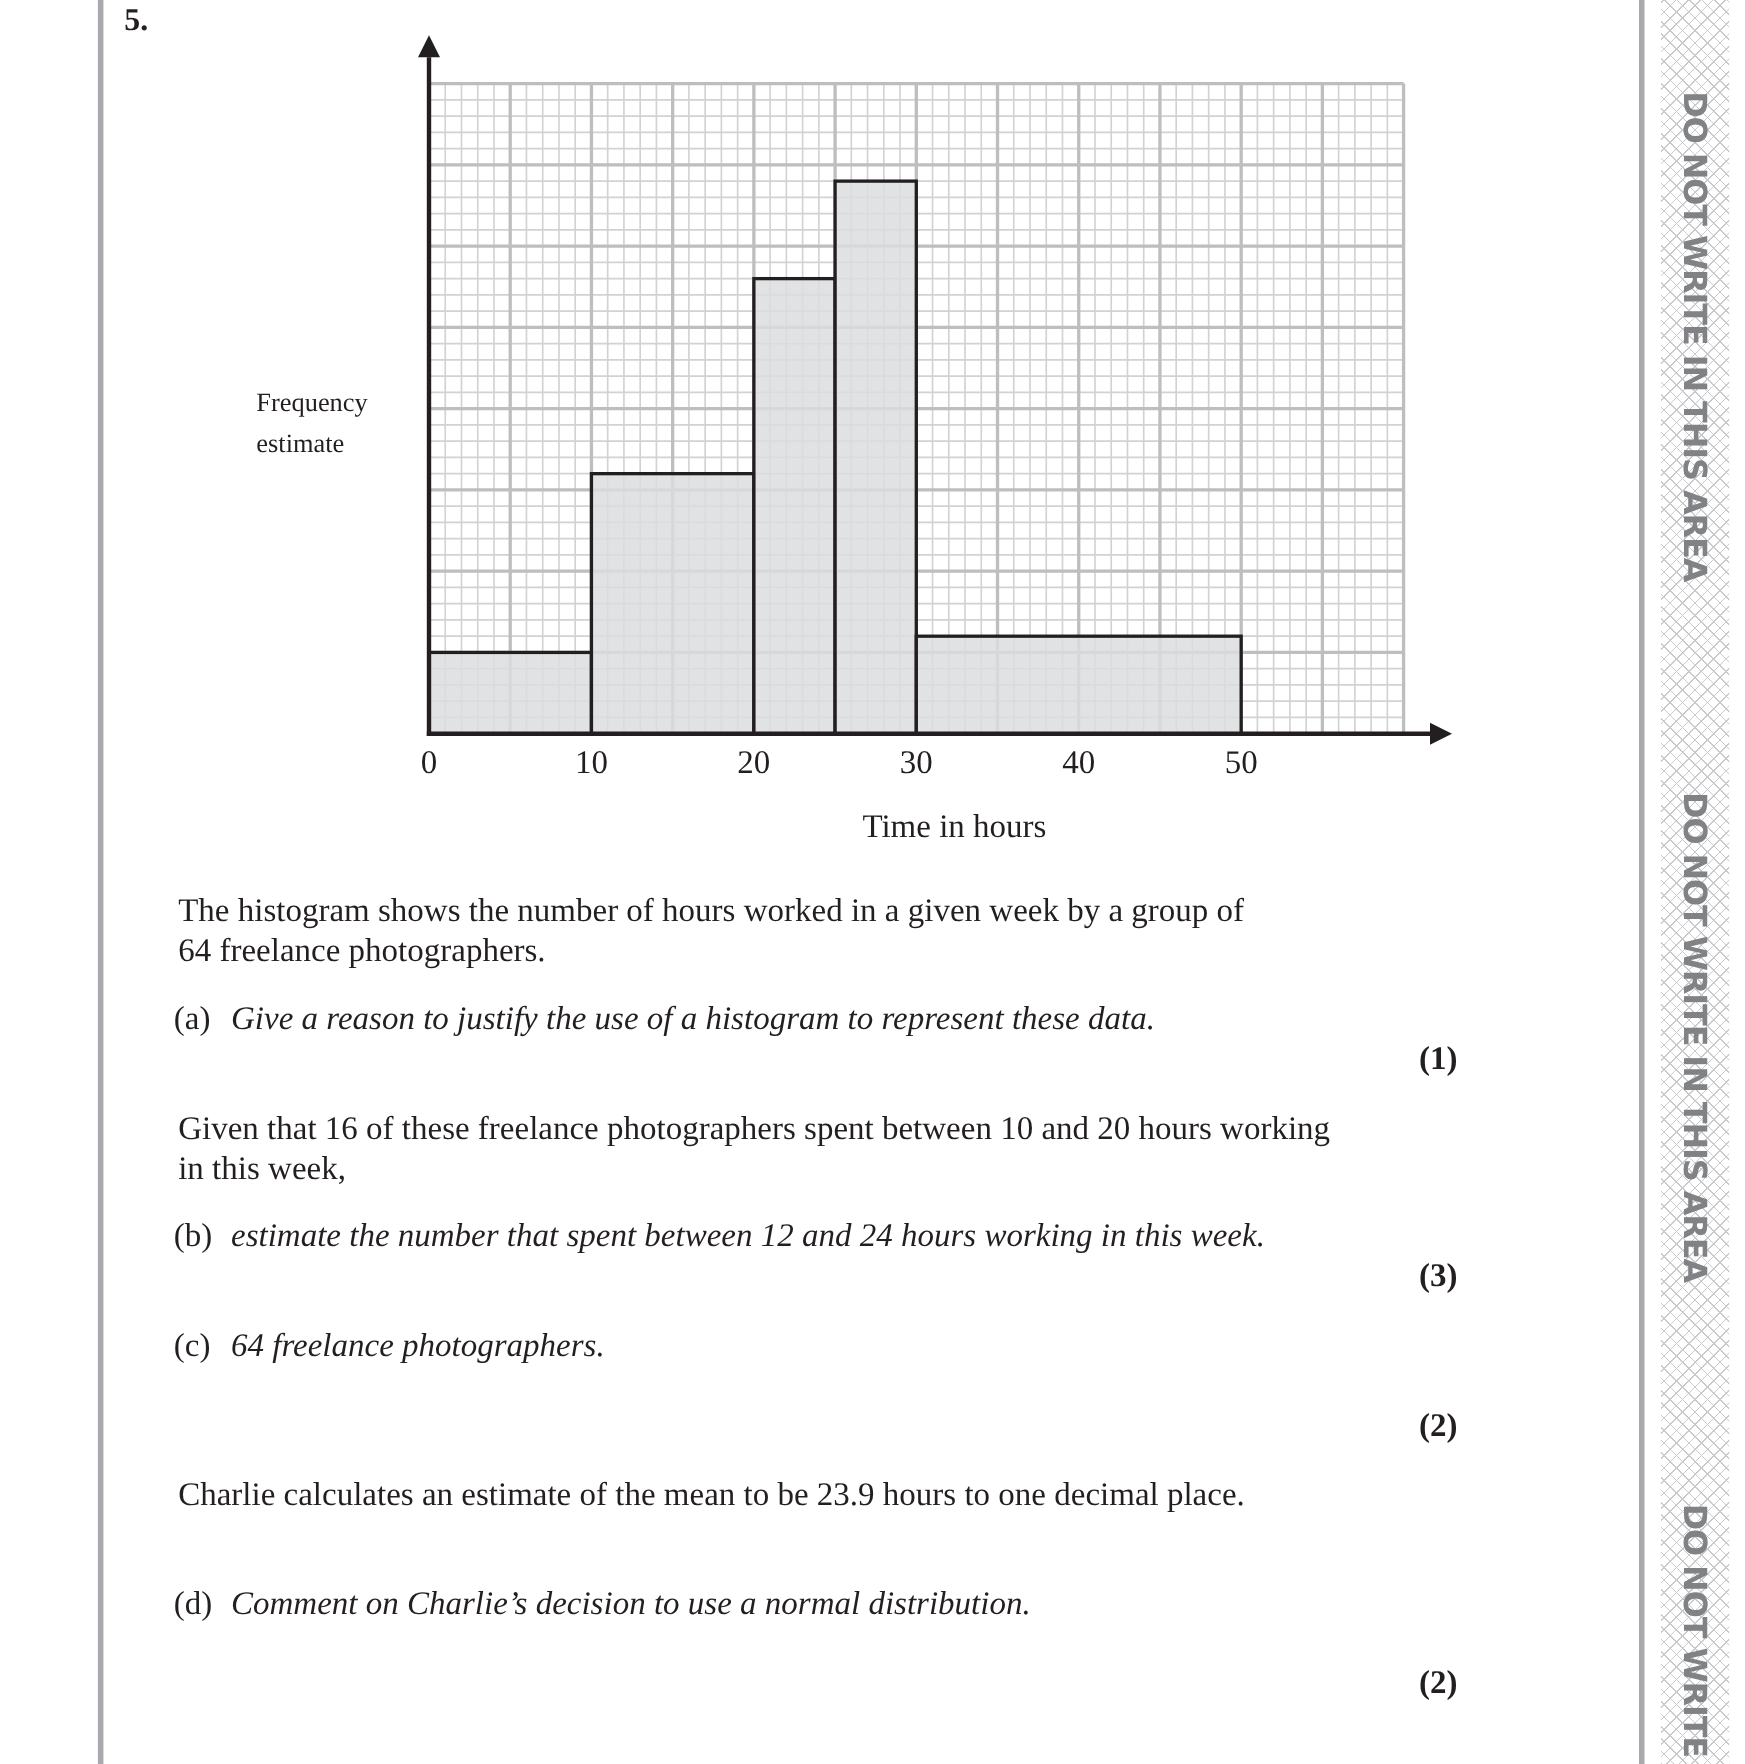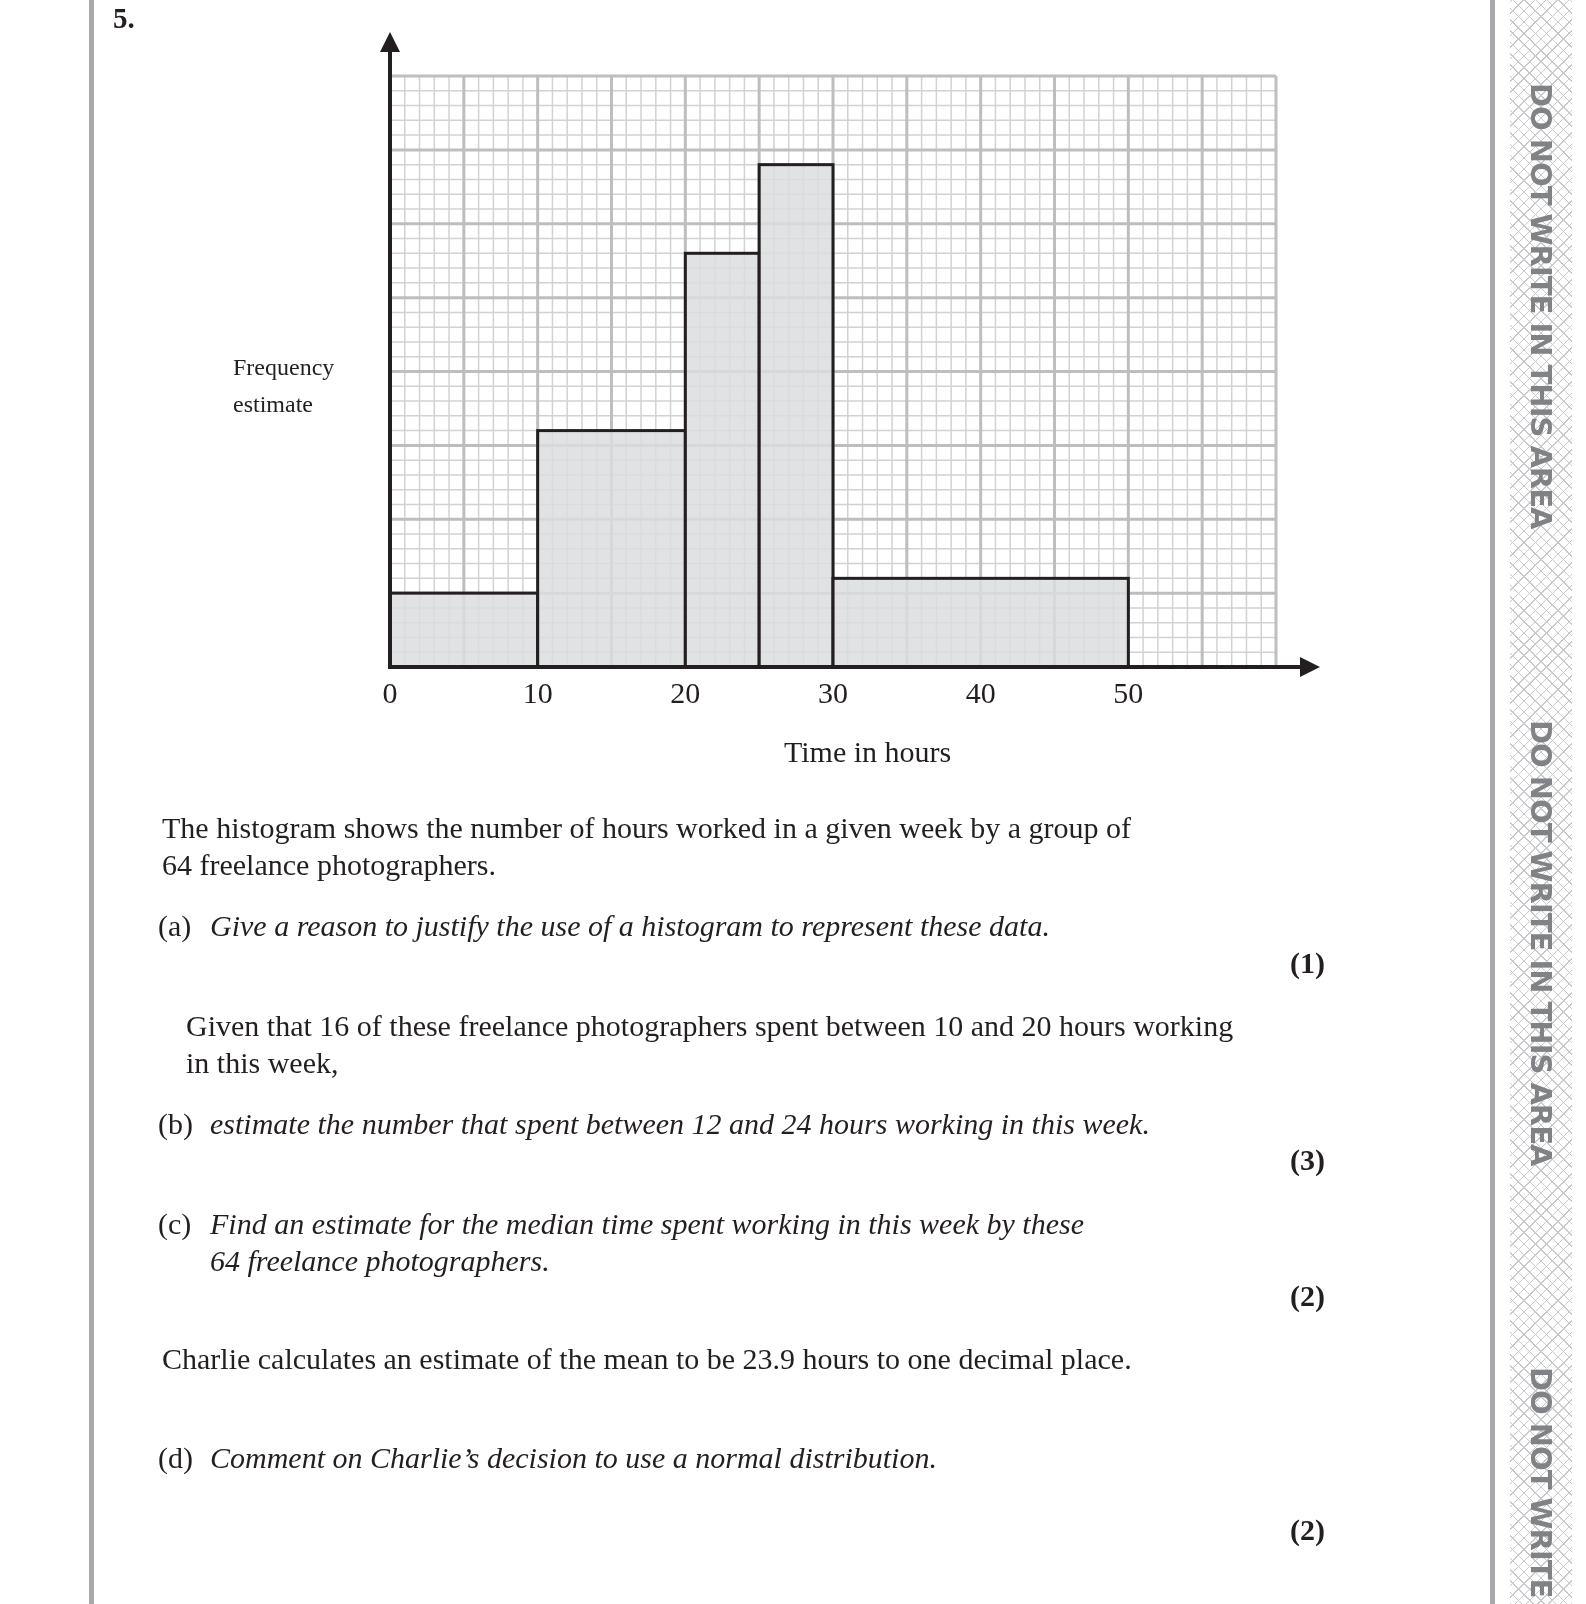--- a/index.html
+++ b/index.html
@@ -172,32 +172,32 @@
 <div class="para" style="top:809px;">
   <div>The histogram shows the number of hours worked in a given week by a group of</div>
   <div>64 freelance photographers.</div>
 </div>
 
 <div class="part" style="top:907px;">
   <span class="lbl">(a)</span><span class="txt">Give a reason to justify the use of a histogram to represent these data.</span>
 </div>
 <div class="marks" style="top:946px;">(1)</div>
 
-<div class="para" style="top:1007px;margin-left:24px;">
+<div class="para" style="top:1007px;">
   <div>Given that 16 of these freelance photographers spent between 10 and 20 hours working</div>
   <div>in this week,</div>
 </div>
 
 <div class="part" style="top:1105px;">
   <span class="lbl">(b)</span><span class="txt">estimate the number that spent between 12 and 24 hours working in this week.</span>
 </div>
 <div class="marks" style="top:1143px;">(3)</div>
 
 <div class="part" style="top:1205px;">
-  <span class="lbl">(c)</span><span class="txt"><div>Find an estimate for the median time spent working in this week by these</div><div>64 freelance photographers.</div></span>
+  <span class="lbl">(c)</span><span class="txt"><div>64 freelance photographers.</div></span>
 </div>
 <div class="marks" style="top:1279px;">(2)</div>
 
 <div class="para" style="top:1340px;">
   <div>Charlie calculates an estimate of the mean to be 23.9 hours to one decimal place.</div>
 </div>
 
 <div class="part" style="top:1439px;">
   <span class="lbl">(d)</span><span class="txt"><div>Comment on Charlie’s decision to use a normal distribution.</div></span>
 </div>

